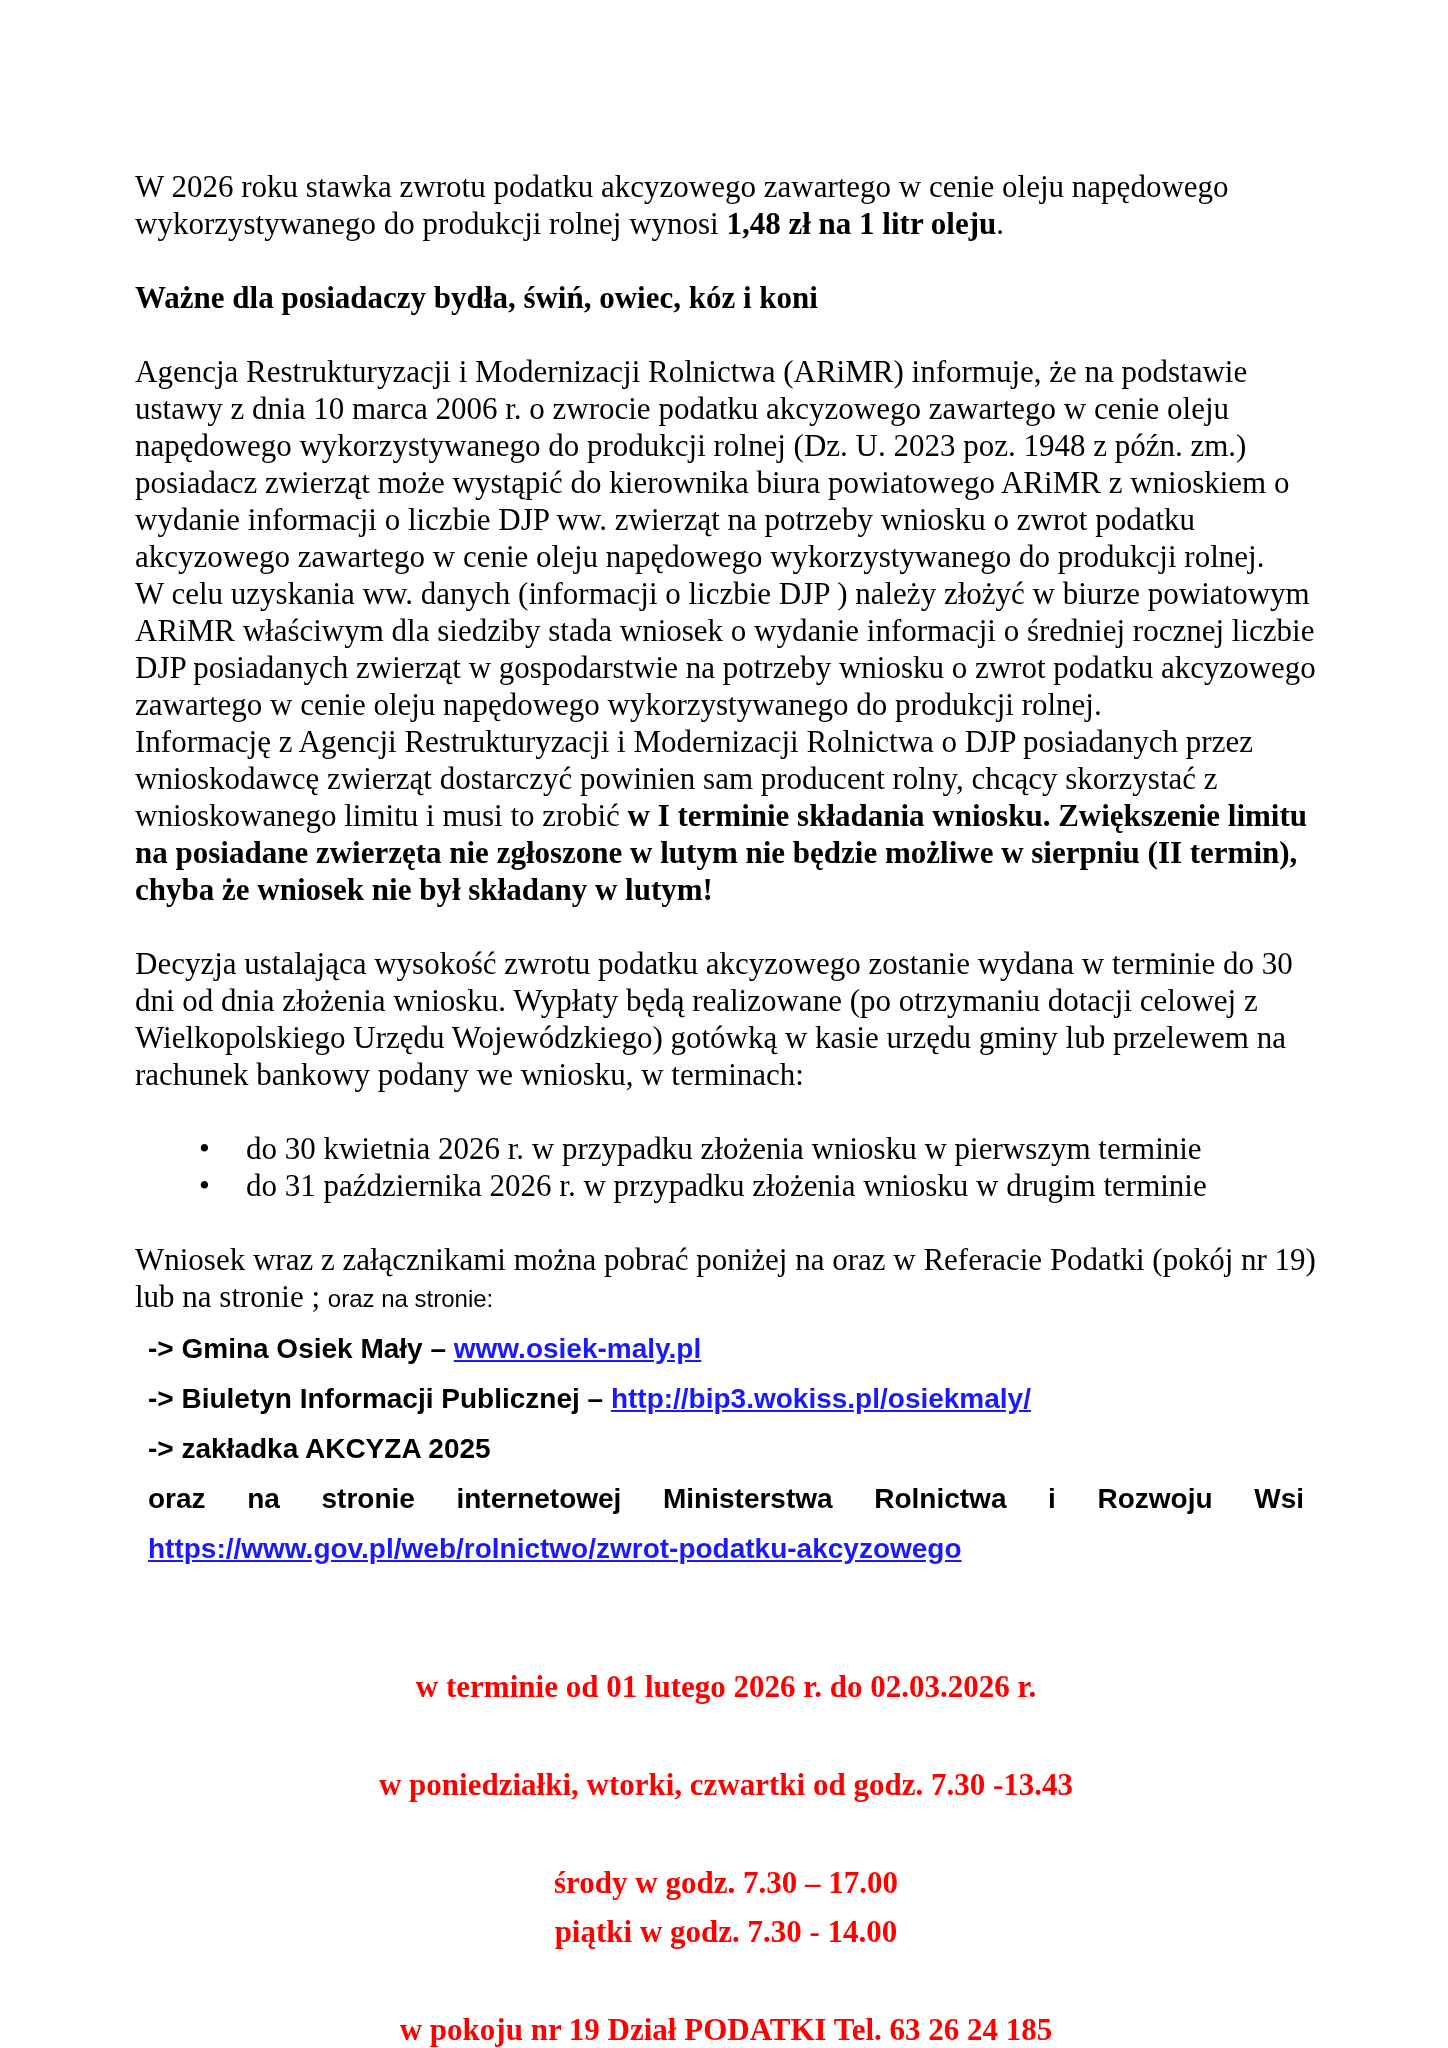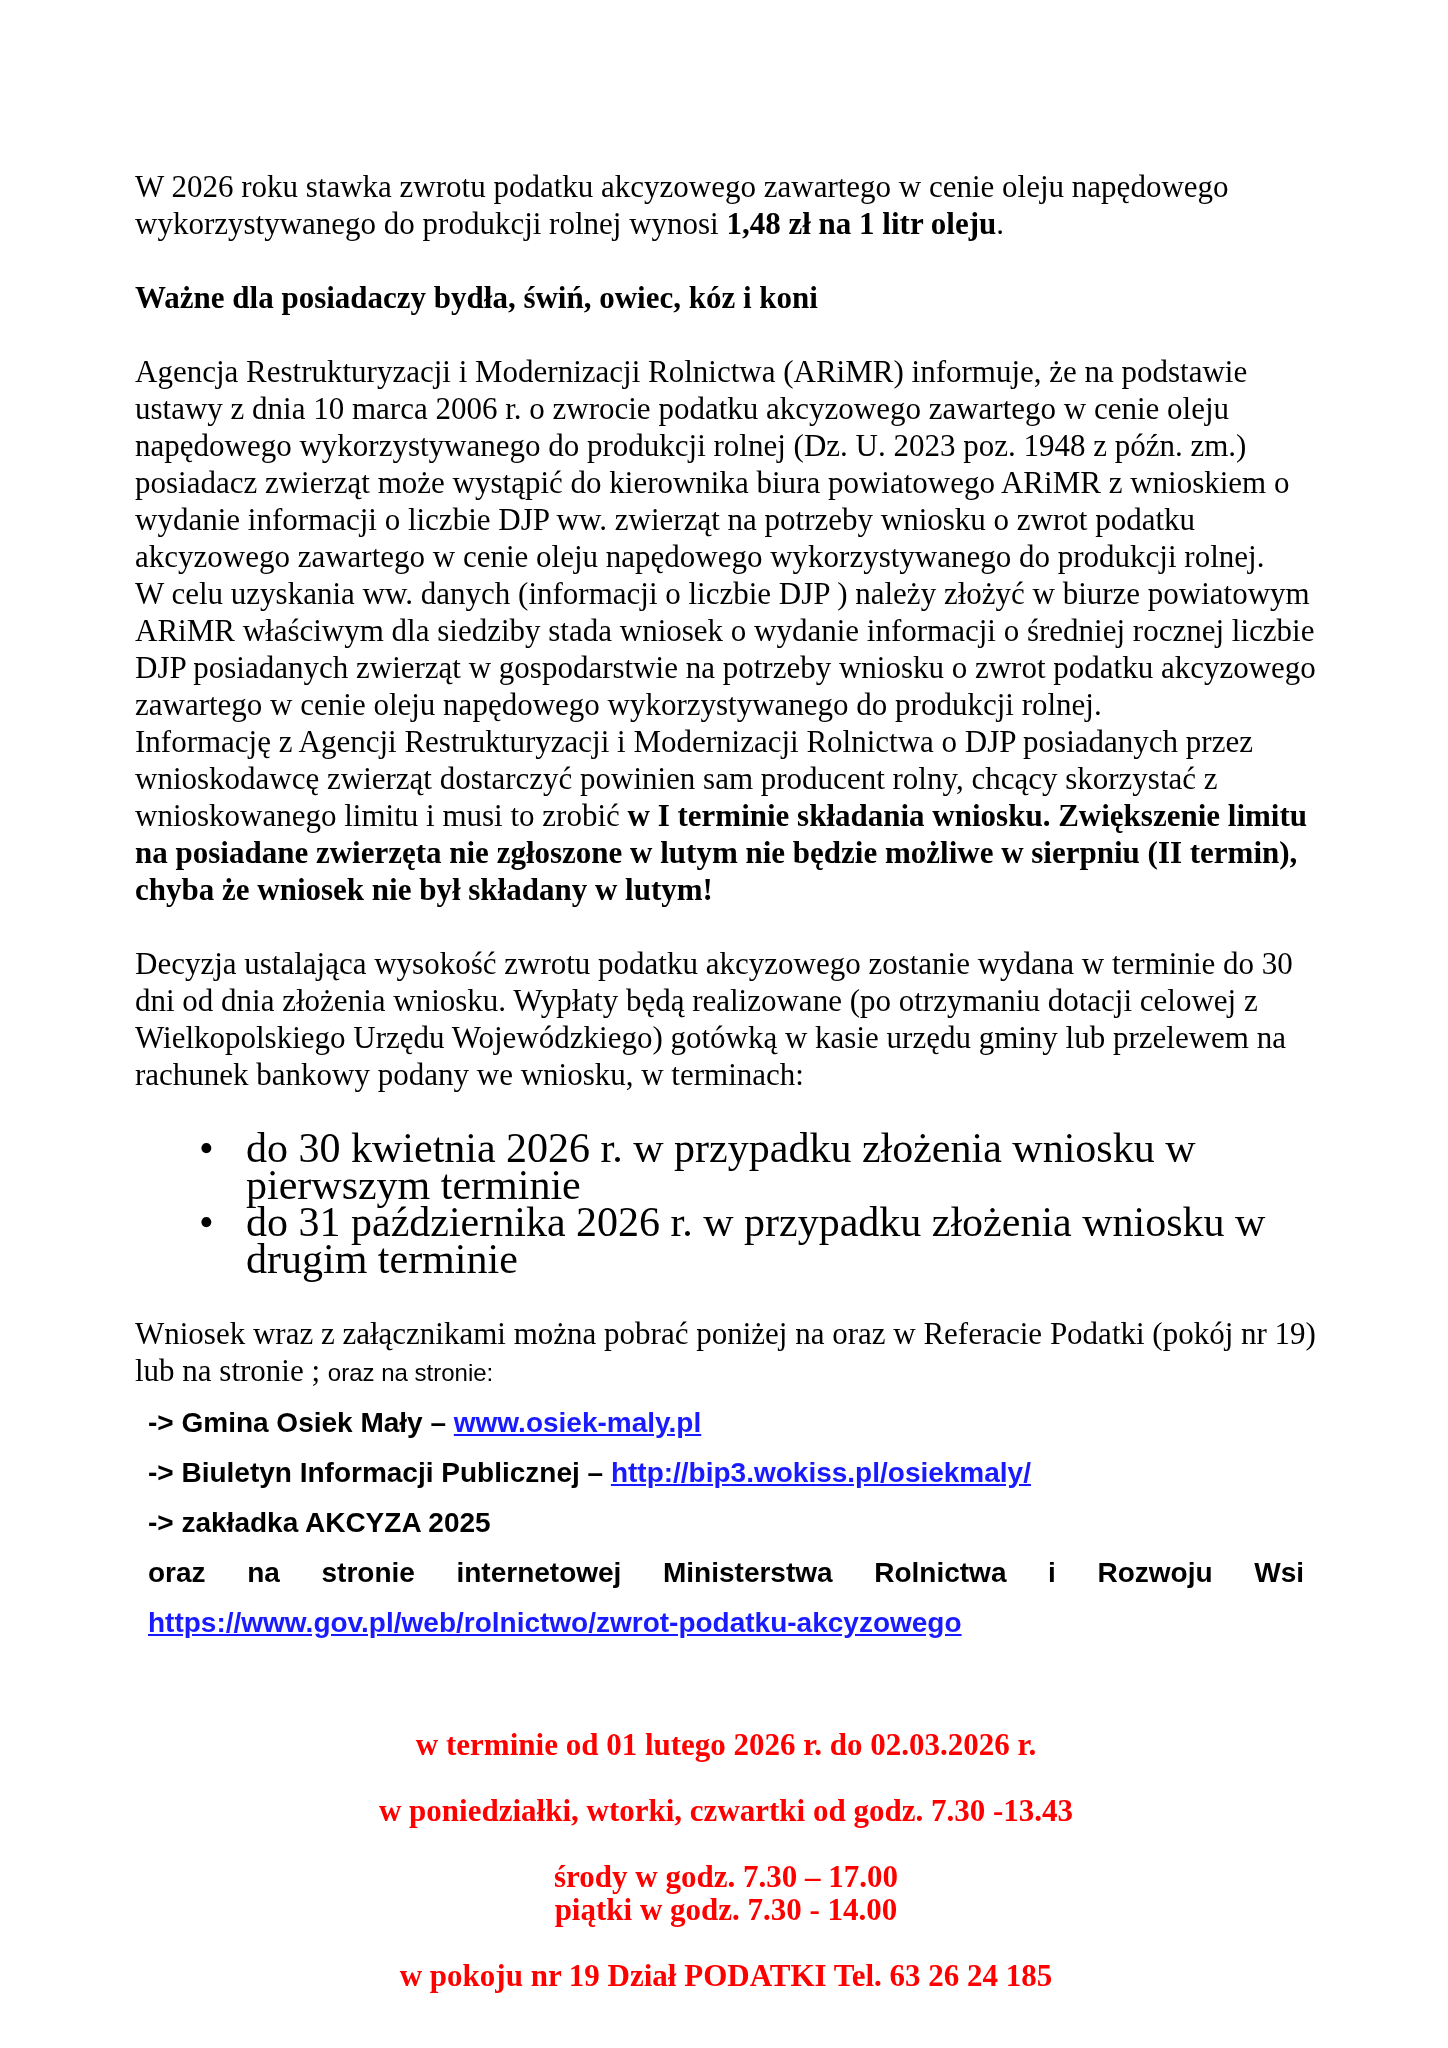--- a/index.html
+++ b/index.html
@@ -30,32 +30,32 @@
   }
   .sans {
     font-family: "Liberation Sans", sans-serif;
     font-size: 28px;
     line-height: 37px;
     margin: 13px;
   }
   .bold { font-weight: bold; }
   .gap { height: 37px; }
   .gap-sm { height: 33px; }
-  p { margin: 0; }
+  p { margin: 16px; }
   ul.deadlines {
     margin: 0;
     padding: 0;
     list-style: none;
   }
   ul.deadlines li {
     position: relative;
     margin-left: 64px;
     padding-left: 47px;
     font-family: "Liberation Serif", serif;
-    font-size: 42px;
+    font-size: 31px;
     line-height: 37px;
   }
   ul.deadlines li::before {
     content: "\2022";
     position: absolute;
     left: 0;
     top: 0;
   }
   .link {
     color: #1a1aff;

